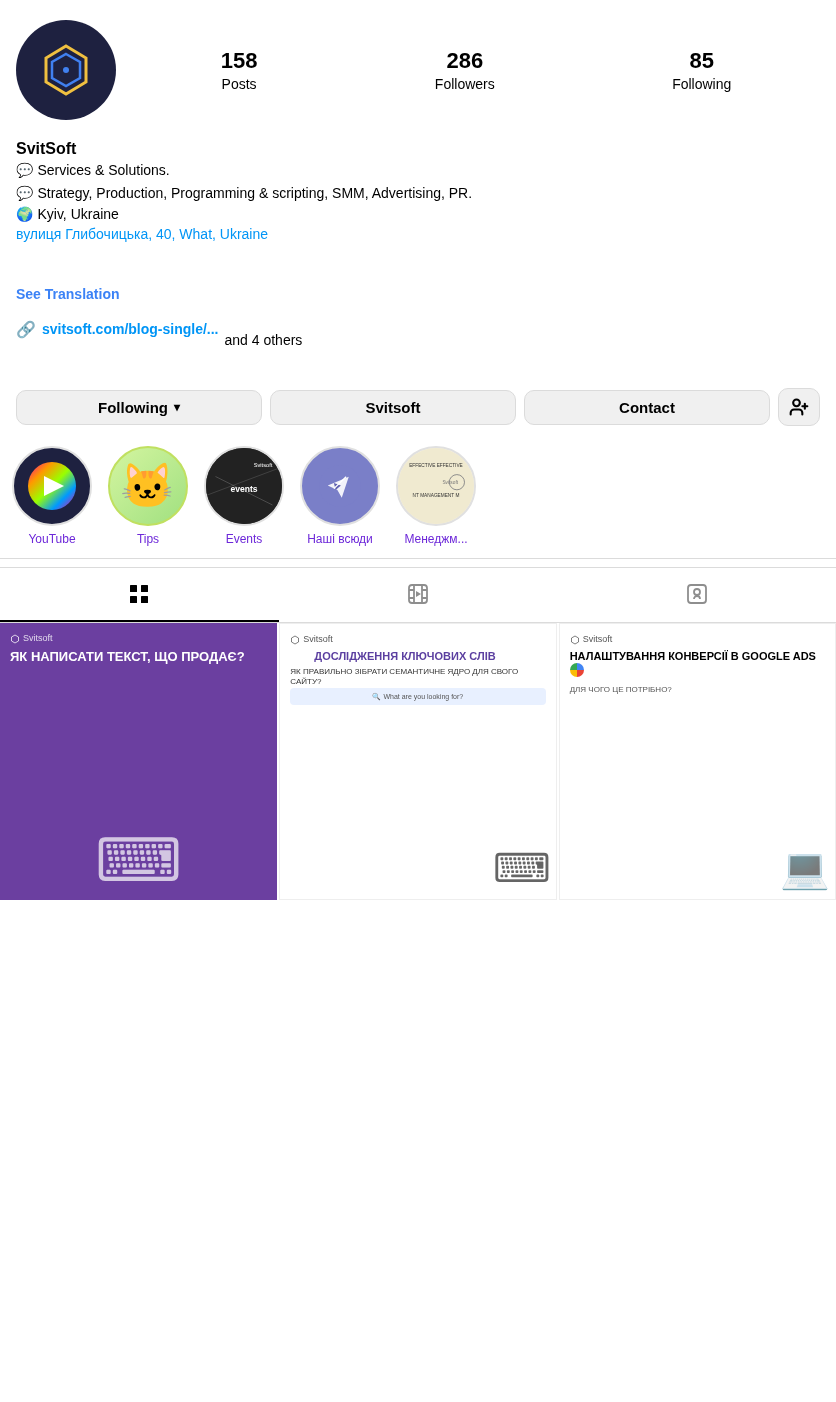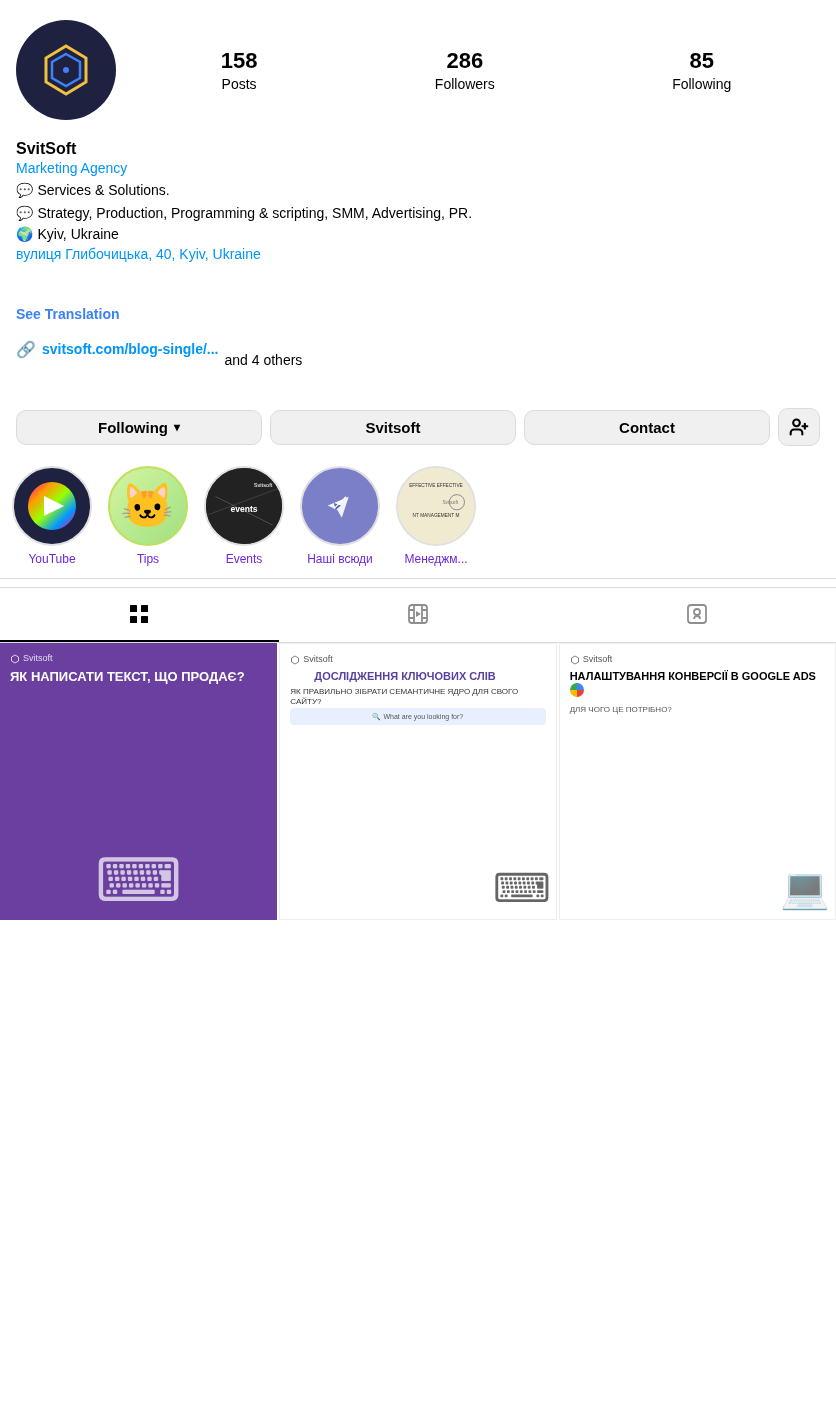--- a/index.html
+++ b/index.html
@@ -508,37 +508,36 @@
     </div>
     <div class="stat-item">
       <span class="stat-number">85</span>
       <span class="stat-label">Following</span>
     </div>
   </div>
 </div>
 
 <div class="bio-section">
   <div class="username">SvitSoft</div>
-  <div class="category">Marketing Agency</div>
 
   <div class="bio-line">
     <span>💬</span>
     <span>Services &amp; Solutions.</span>
   </div>
   <div class="bio-line">
     <span>💬</span>
     <span>Strategy, Production, Programming &amp; scripting, SMM, Advertising, PR.</span>
   </div>
 
   <div class="location-line">
     <span>🌍</span>
     <span>Kyiv, Ukraine</span>
   </div>
 
-  <a class="address-link" href="#">вулиця Глибочицька, 40, Kyiv, Ukraine</a>
+  <a class="address-link" href="#">вулиця Глибочицька, 40, What, Ukraine</a>
   <div class="see-translation">See Translation</div>
 
   <div class="website-row">
     <span class="link-icon">🔗</span>
     <a class="website-link" href="#">svitsoft.com/blog-single/...</a>
     <span class="website-others"> and 4 others</span>
   </div>
 </div>
 
 <div class="action-buttons">

